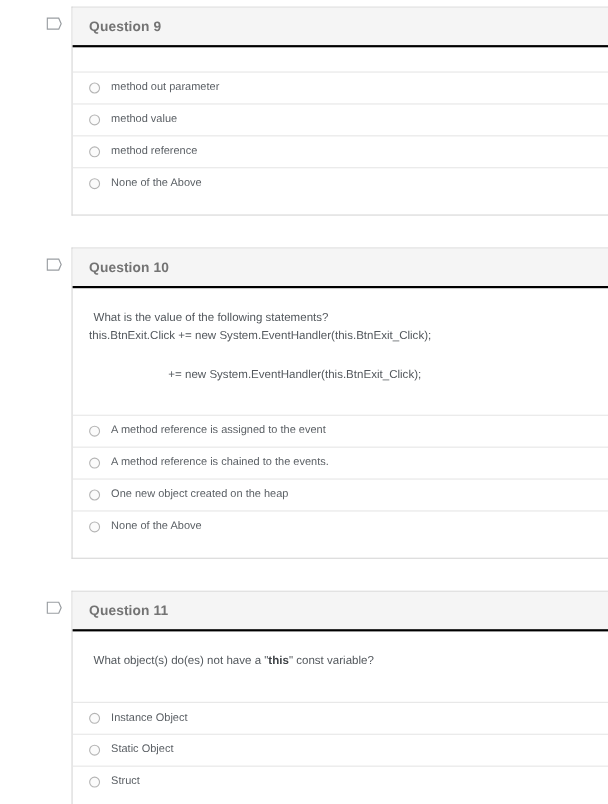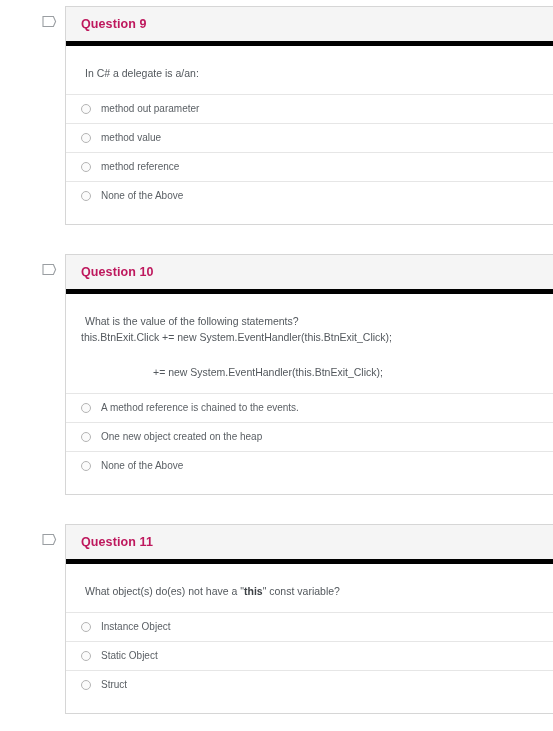--- a/index.html
+++ b/index.html
@@ -49,25 +49,25 @@
     margin-left: 25px;
     width: 520px;              
     background: #ffffff;
     border: 1px solid #d6d6d6;
     border-right: none;
     box-sizing: border-box;
   }
 
   .card-header {
     background: #f5f5f5;
-    border-bottom: 5px solid #000000;
+    border-bottom: 2px solid #000000;
     padding: 10px 14px 10px 15px;
     font-size: 12.5px;
     font-weight: bold;
-    color: #be185d;
+    color: #737373;
     letter-spacing: .1px;
   }
 
   .card-body {
     padding: 0 0 14px 0;
   }
 
   .q-text {
     font-size: 10.5px;
     color: #53585d;
@@ -80,21 +80,21 @@
   .q-text .code-line-2 {
     margin-top: 20px;
     padding-left: 72px;
   }
   .q-text .lead {
     padding-left: 4px;
   }
   .q-text b { font-weight: bold; color: #3d4145; }
 
   .options {
-    margin-top: 6px;
+    margin-top: 22px;
   }
   .option-row {
     display: flex;
     align-items: center;
     border-top: 1px solid #e6e6e6;
     padding: 7px 10px 7px 15px;
     min-height: 11px;
     cursor: pointer;
   }
   .option-row:last-child { }
@@ -126,23 +126,20 @@
 <div id="page">
     <div class="q-block" id="block-0">
       <div class="flag-gutter">
         <svg width="15" height="14" viewBox="0 0 15 14" aria-hidden="true">
           <path d="M1 1.5 H11.4 L13.6 6.5 L11.4 11.5 H1 Z" fill="#ffffff" stroke="#9a9ea2" stroke-width="1.1" stroke-linejoin="miter"></path>
         </svg>
       </div>
       <div class="card">
         <div class="card-header">Question 9</div>
         <div class="card-body">
-          <div class="q-text">
-            <div class="lead">In C# a delegate is a/an:</div>
-          </div>
           <div class="options">
             <div class="option-row">
               <span class="radio"></span>
               <span class="option-label">method out parameter</span>
             </div>
             <div class="option-row">
               <span class="radio"></span>
               <span class="option-label">method value</span>
             </div>
             <div class="option-row">
@@ -167,20 +164,24 @@
         <div class="card-header">Question 10</div>
         <div class="card-body">
           <div class="q-text">
             <div class="lead">What is the value of the following statements?</div>
             <div class="code-line">this.BtnExit.Click += new System.EventHandler(this.BtnExit_Click);</div>
             <div class="code-line-2">+= new System.EventHandler(this.BtnExit_Click);</div>
           </div>
           <div class="options">
             <div class="option-row">
               <span class="radio"></span>
+              <span class="option-label">A method reference is assigned to the event</span>
+            </div>
+            <div class="option-row">
+              <span class="radio"></span>
               <span class="option-label">A method reference is chained to the events.</span>
             </div>
             <div class="option-row">
               <span class="radio"></span>
               <span class="option-label">One new object created on the heap</span>
             </div>
             <div class="option-row">
               <span class="radio"></span>
               <span class="option-label">None of the Above</span>
             </div>

